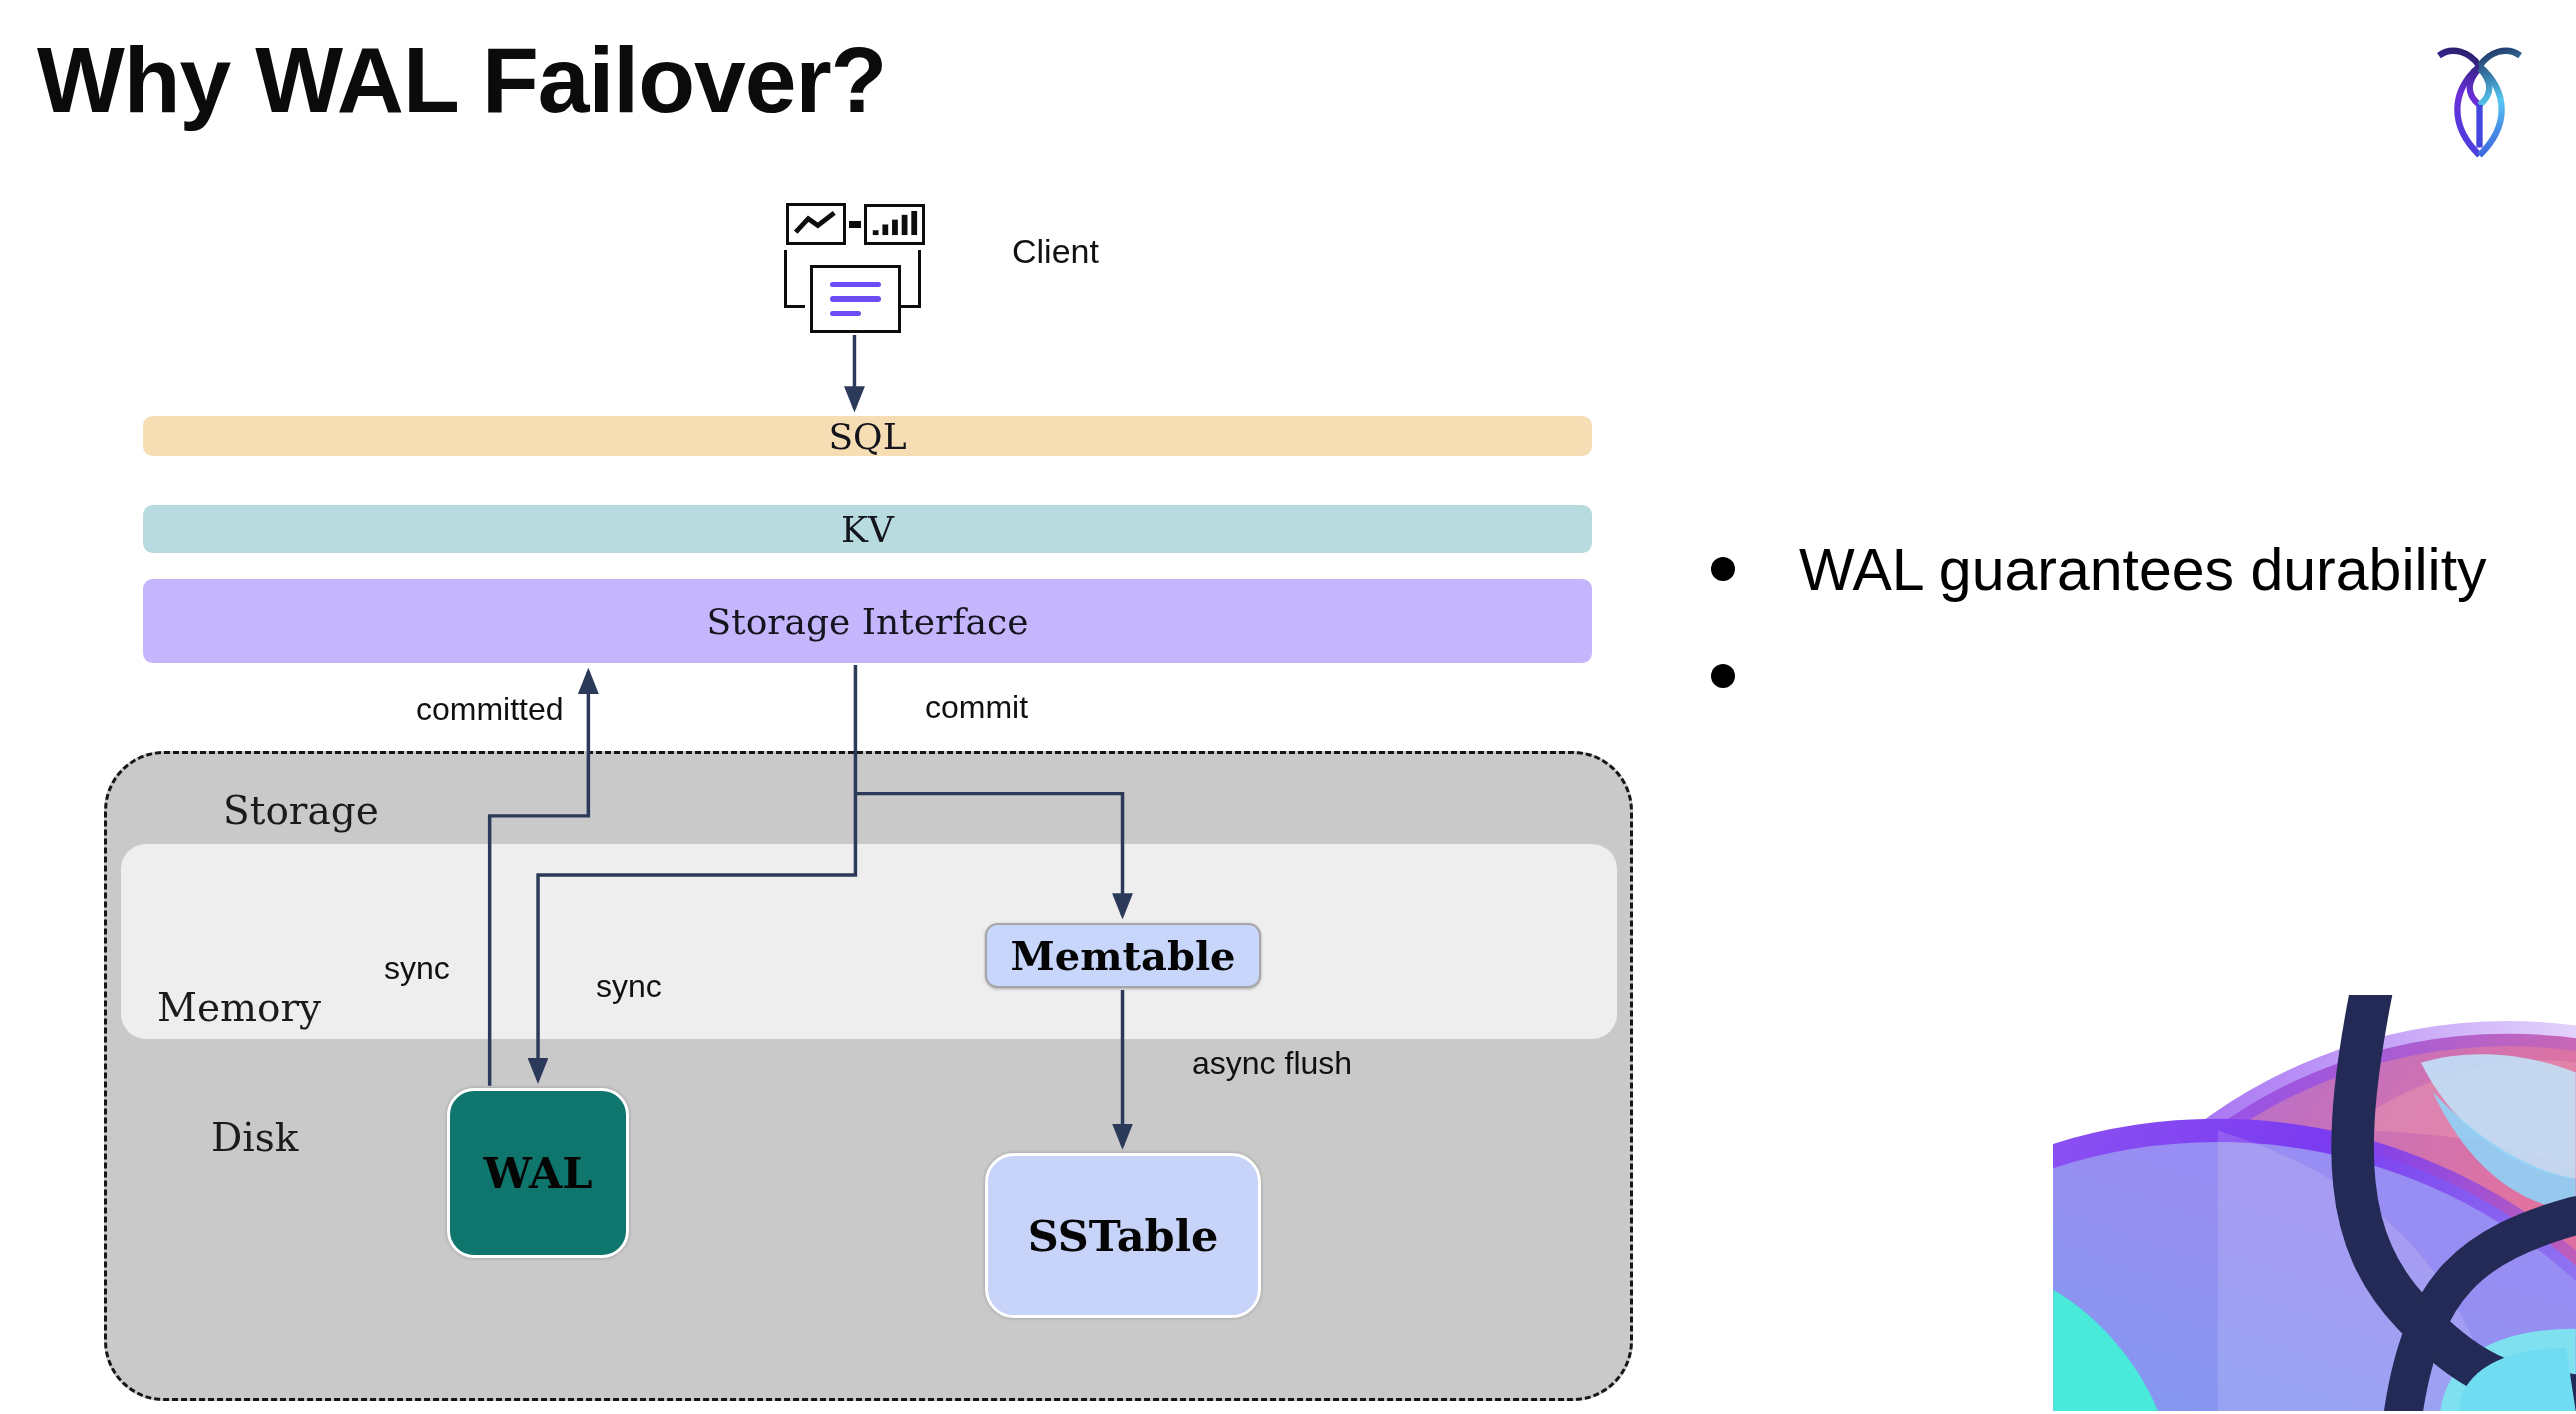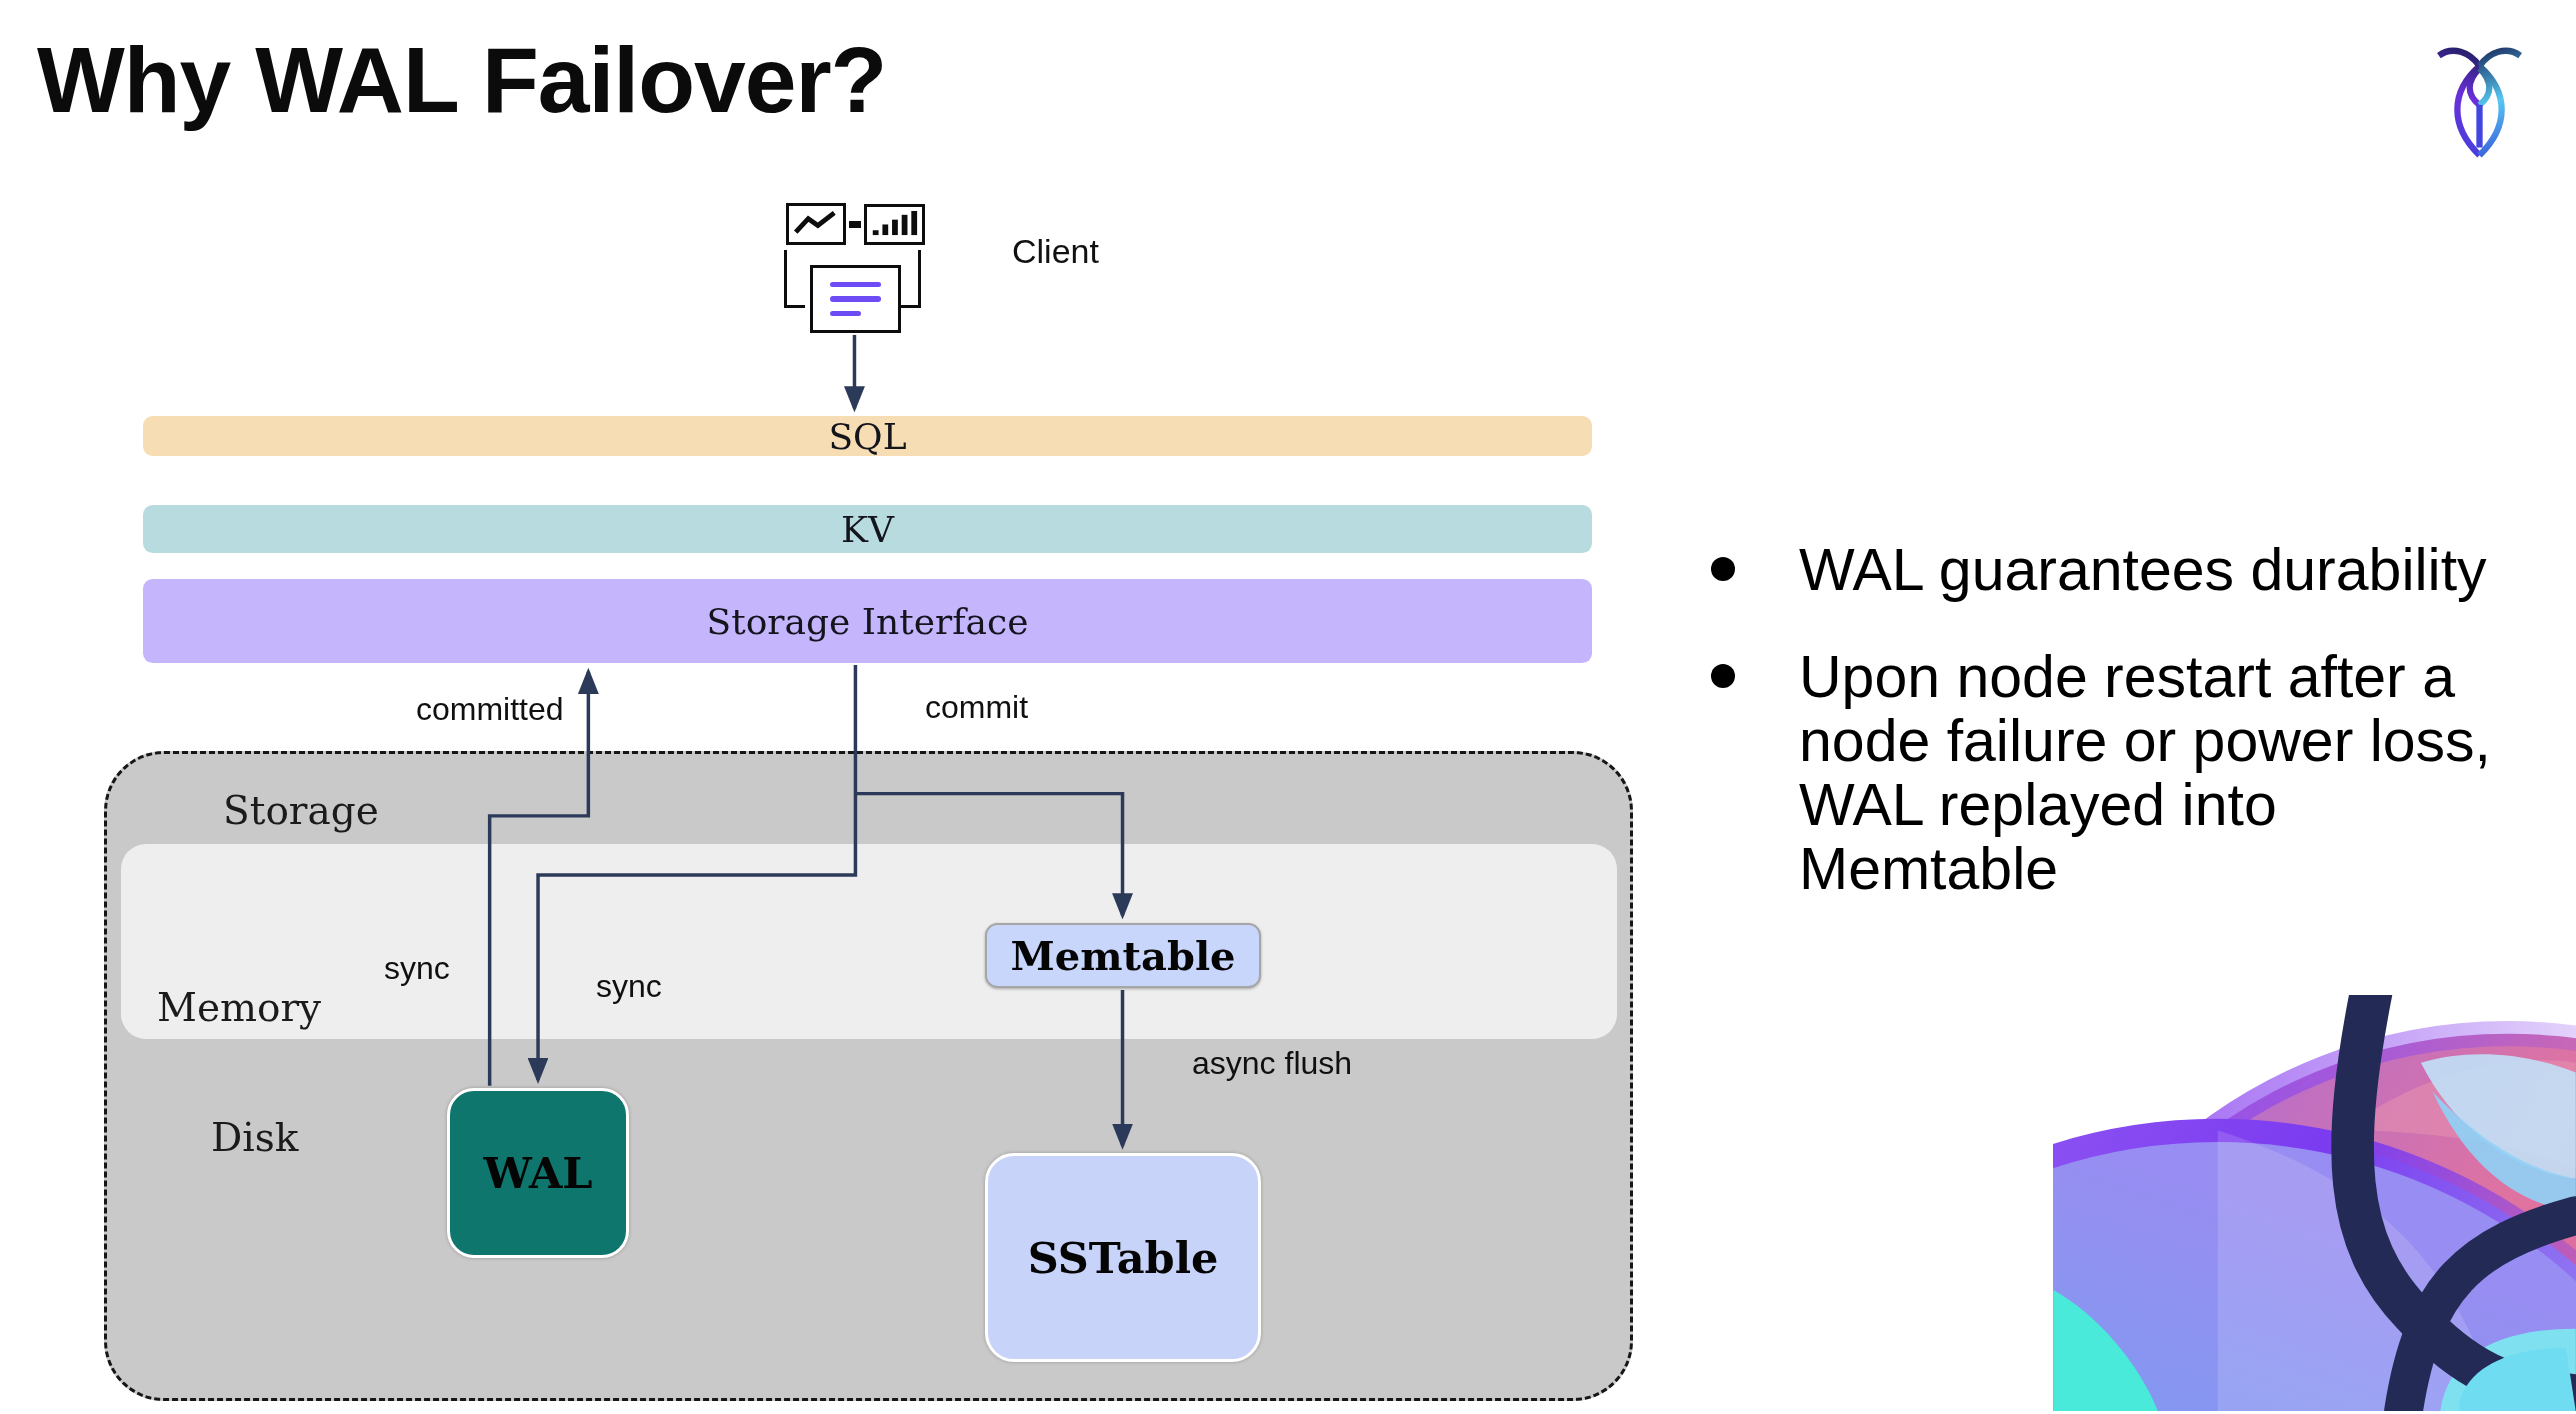--- a/index.html
+++ b/index.html
@@ -58,21 +58,21 @@
   }
   .node-wal{
     left:447px;top:1088px;width:182px;height:170px;border-radius:27px;
     border:3.9px solid #ffffff;box-shadow:0 0 3.9px rgba(0,0,0,.25);font-size:43px;
   }
   .node-memtable{
     left:985px;top:923px;width:276px;height:65px;border-radius:12.6px;
     border:2.9px solid #a6a6a6;box-shadow:0 1px 2.9px rgba(0,0,0,.3);font-size:40px;
   }
   .node-sstable{
-    left:985px;top:1153px;width:276px;height:209px;border-radius:29px;
+    left:985px;top:1153px;width:276px;height:165px;border-radius:29px;
     border:3.9px solid #ffffff;box-shadow:0 0 3.9px rgba(0,0,0,.25);font-size:43px;
   }
   
   .edge-label{position:absolute;font-size:32px;color:#101010;}
   .lbl-committed{left:416px;top:691px;}
   .lbl-commit{left:925px;top:689px;}
   .lbl-sync-left{left:384px;top:950px;}
   .lbl-sync-right{left:596px;top:968px;}
   .lbl-async{left:1192px;top:1045px;}
   
@@ -191,25 +191,20 @@
 
   <div class="bullets">
     <div class="bullet-row">
       <span class="bullet-dot"></span>
       <div class="bullet-text">
         <div>WAL guarantees durability</div>
       </div>
     </div>
     <div class="bullet-row">
       <span class="bullet-dot"></span>
-      <div class="bullet-text">
-        <div>Upon node restart after a</div>
-        <div>node failure or power loss,</div>
-        <div>WAL replayed into Memtable</div>
-      </div>
     </div>
   </div>
 
   <div class="corner-art">
     <svg width="523" height="416" viewBox="0 0 540 430">
       <defs>
         <linearGradient id="gPink" x1="0" y1="0" x2="1" y2="0.6">
           <stop offset="0" stop-color="#9b6ce8"></stop>
             <stop offset="0.45" stop-color="#e0739f"></stop>
             <stop offset="1" stop-color="#cf4590"></stop>

